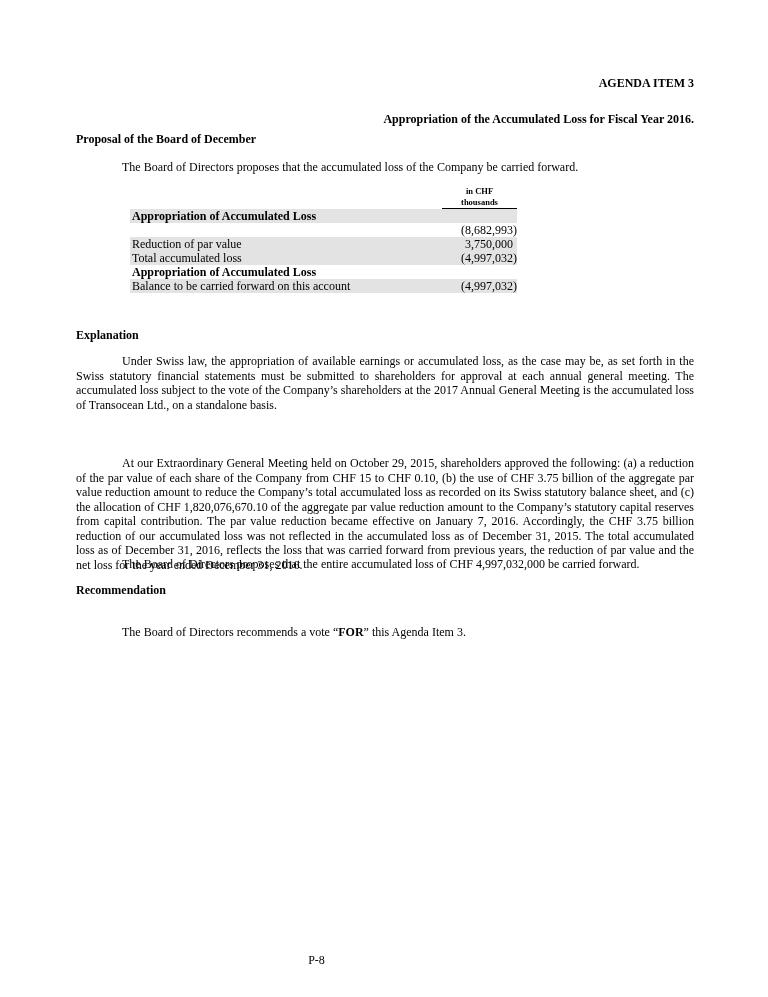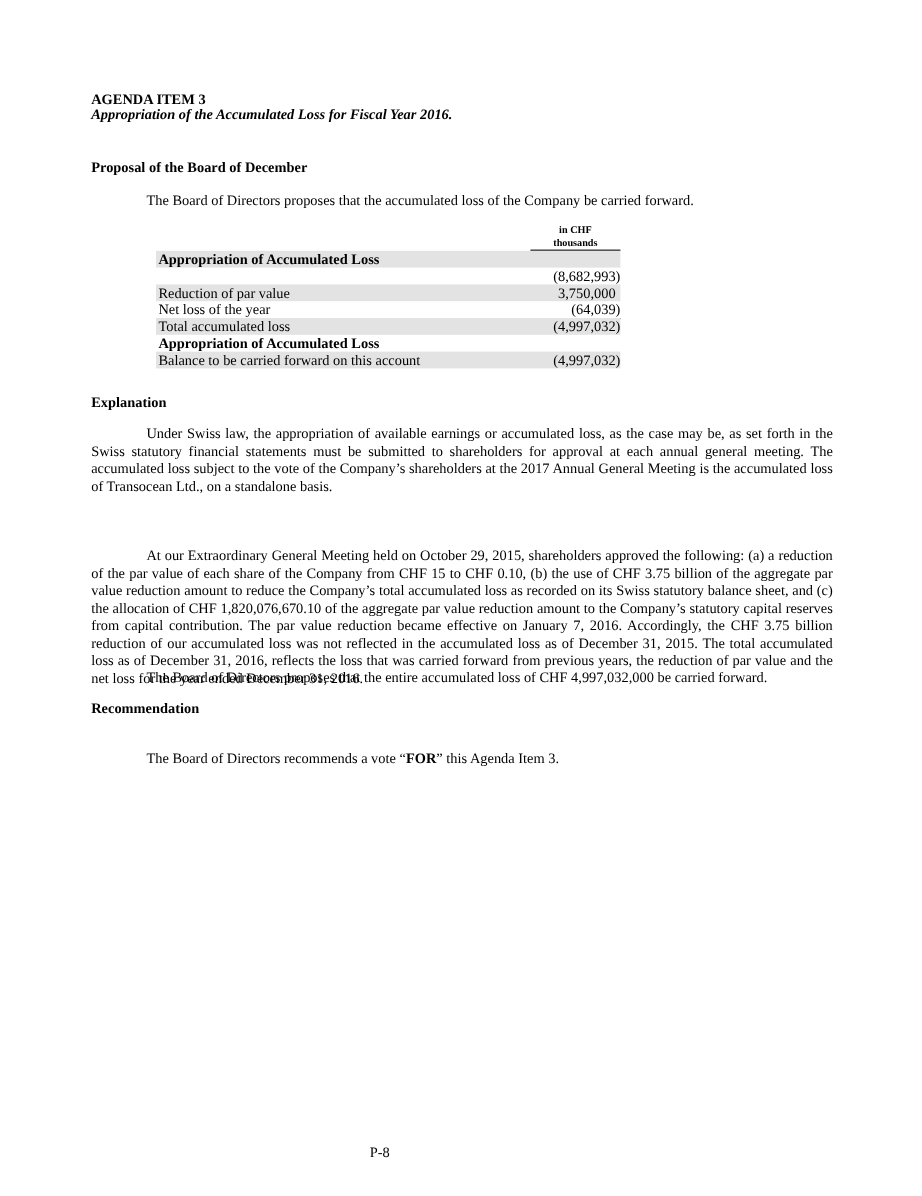--- a/index.html
+++ b/index.html
@@ -1,24 +1,24 @@
 <!DOCTYPE html>
 <html><head>
 <meta charset="utf-8">
 <style>
   html, body { margin: 0; padding: 0; background: #ffffff; }
   body {
     width: 768px; height: 997px; position: relative; overflow: hidden;
     font-family: "Liberation Serif", serif; color: #000; font-size: 12px;
   }
   .page { position: absolute; left: 76px; top: 0; width: 618px; }
-  .center { text-align: left; }
+  .center { text-align: right; }
   .bold { font-weight: bold; }
   #agenda-title { position: absolute; top: 76px; left: 0; width: 618px; font-size: 12px; }
-  #subtitle { position: absolute; top: 88px; left: 0; width: 618px; font-size: 12px; font-style: italic; }
+  #subtitle { position: absolute; top: 112px; left: 0; width: 618px; font-size: 12px; }
   #proposal-heading { position: absolute; top: 132px; left: 0; font-size: 12px; }
   #proposal-text { position: absolute; top: 160px; left: 46px; font-size: 12px; }
   #table-wrap { position: absolute; top: 186px; left: 54px; width: 387px; }
   .col-head {
     position: absolute; left: 312px; width: 75px; text-align: center;
     font-size: 8.5px; font-weight: bold; line-height: 11px; top: 0;
     border-bottom: 1px solid #000; padding-bottom: 0;
   }
   .tbl { position: absolute; top: 23px; left: 0; width: 387px; }
   .row { height: 14px; line-height: 15px; position: relative; font-size: 12px; }
@@ -57,25 +57,20 @@
       <div class="row shade bold">
         <span class="lbl">Appropriation of Accumulated Loss</span>
       </div>
       <div class="row">
         <span class="val">(8,682,993)</span>
       </div>
       <div class="row shade">
         <span class="lbl">Reduction of par value</span>
         <span class="val pad">3,750,000</span>
       </div>
-      <div class="row">
-        <span class="lbl">Net loss of the year</span>
-        <span class="underline-cell"></span>
-        <span class="val">(64,039)</span>
-      </div>
       <div class="row shade">
         <span class="lbl">Total accumulated loss</span>
         <span class="val">(4,997,032)</span>
       </div>
       <div class="row bold">
         <span class="lbl">Appropriation of Accumulated Loss</span>
       </div>
       <div class="row shade">
         <span class="lbl">Balance to be carried forward on this account</span>
         <span class="val">(4,997,032)</span>

